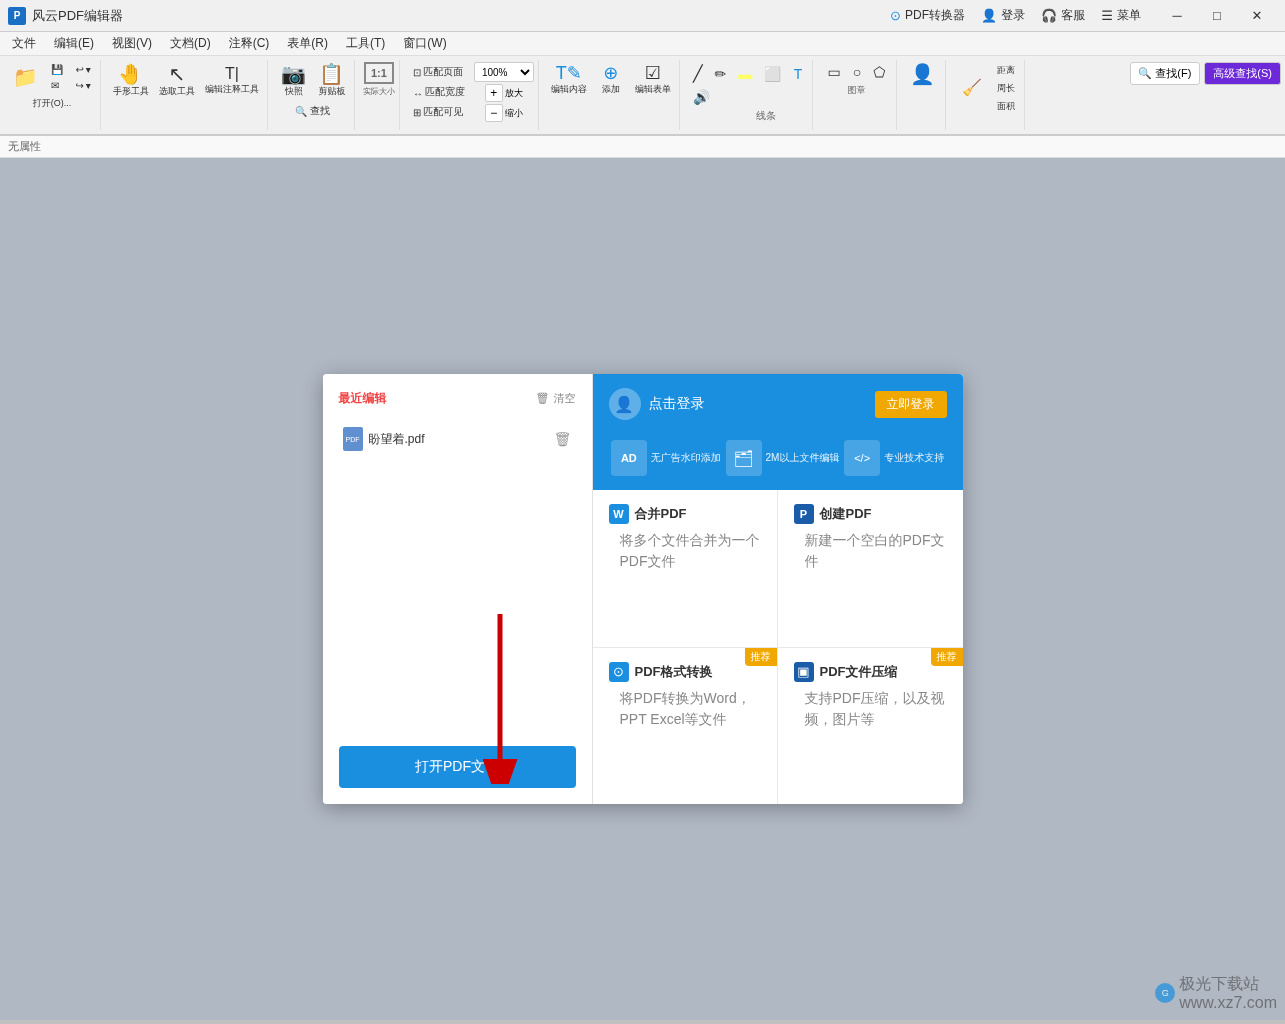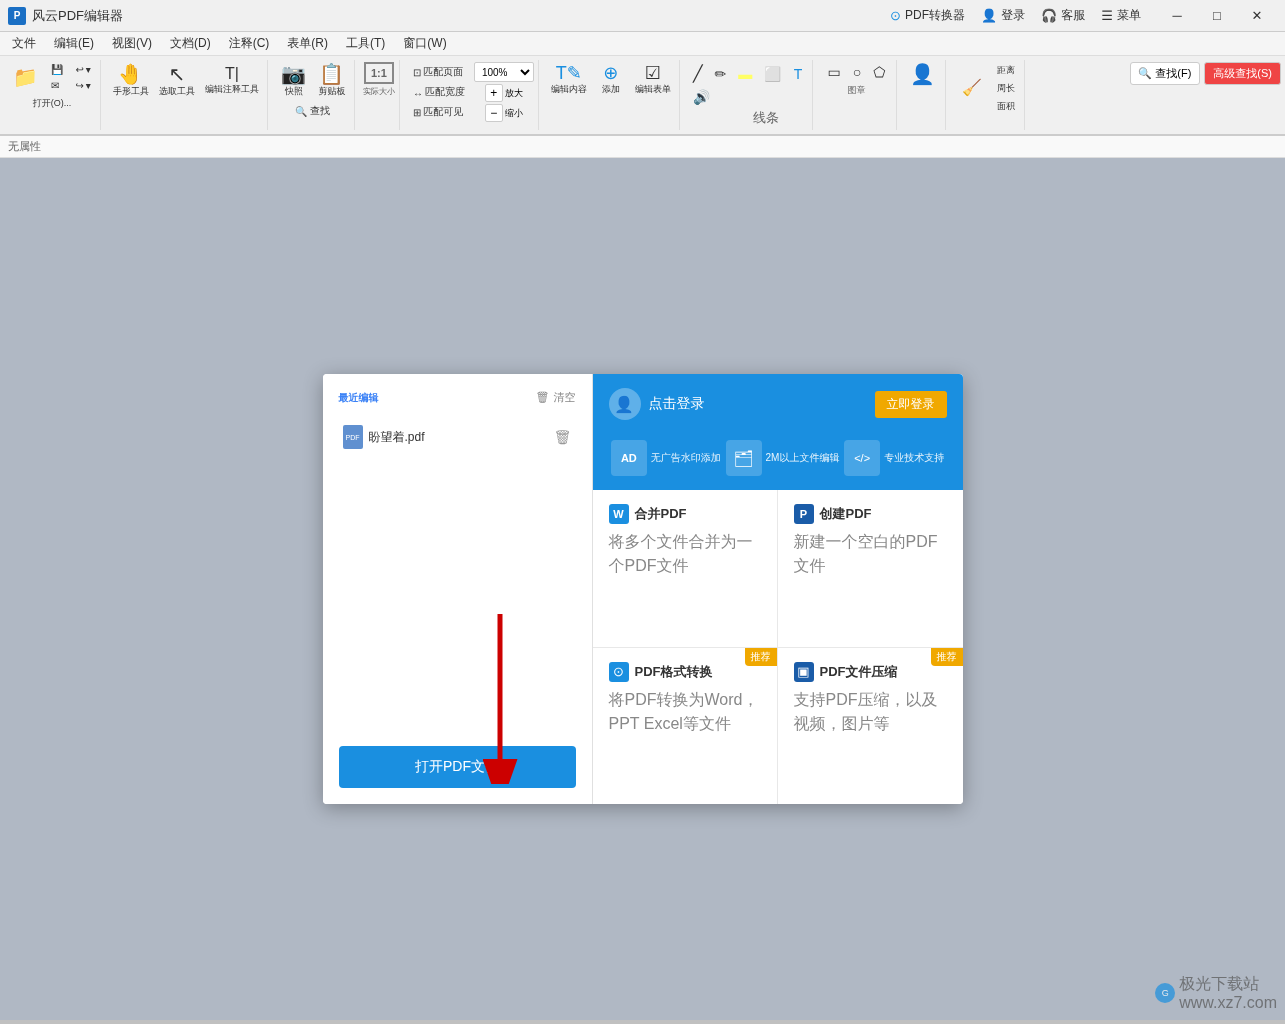--- a/index.html
+++ b/index.html
@@ -68,21 +68,21 @@
       color: #333;
       min-width: 36px;
     }
     .tb-icon-btn .icon-shape { font-size: 20px; line-height: 1; margin-bottom: 1px; }
     .tb-icon-btn .icon-label { font-size: 9px; text-align: center; white-space: nowrap; }
     .tb-row { display: flex; gap: 2px; align-items: center; }
     .tb-small-btn {
       display: flex; align-items: center; gap: 2px; cursor: pointer; padding: 2px 5px; border-radius: 3px; font-size: 10px; color: #333; white-space: nowrap;
     }
     .search-btn { display: flex; align-items: center; gap: 3px; padding: 3px 8px; border: 1px solid #ccc; background: white; border-radius: 3px; cursor: pointer; font-size: 11px; }
-    .adv-search-btn { display: flex; align-items: center; gap: 3px; padding: 3px 8px; border: 1px solid #ccc; background: #ef4444; border-radius: 3px; cursor: pointer; font-size: 11px; color: white; }
+    .adv-search-btn { display: flex; align-items: center; gap: 3px; padding: 3px 8px; border: 1px solid #ccc; background: #6d28d9; border-radius: 3px; cursor: pointer; font-size: 11px; color: white; }
 
     
     #propbar {
       background: #f9f9f9;
       height: 22px;
       border-bottom: 1px solid #ddd;
       display: flex;
       align-items: center;
       padding: 0 8px;
       font-size: 11px;
@@ -119,21 +119,21 @@
       display: flex;
       flex-direction: column;
       padding: 16px;
     }
     #recent-header {
       display: flex;
       justify-content: space-between;
       align-items: center;
       margin-bottom: 12px;
     }
-    #recent-header .title { font-size: 10px; font-weight: bold; color: #3b82f6; }
+    #recent-header .title { font-size: 12px; font-weight: bold; color: #ef4444; }
     #recent-header .clear-btn { display: flex; align-items: center; gap: 4px; font-size: 11px; color: #888; cursor: pointer; }
     .file-item {
       display: flex;
       align-items: center;
       justify-content: space-between;
       padding: 8px 4px;
       cursor: pointer;
       border-radius: 3px;
     }
     .file-item .file-left { display: flex; align-items: center; gap: 6px; }
@@ -210,21 +210,21 @@
       cursor: pointer;
       position: relative;
     }
     .service-card:nth-child(2n) { border-right: none; }
     .service-card:nth-child(3), .service-card:nth-child(4) { border-bottom: none; }
     .service-card-header { display: flex; align-items: center; gap: 6px; margin-bottom: 6px; }
     .service-icon { width: 20px; height: 20px; border-radius: 3px; display: flex; align-items: center; justify-content: center; font-size: 12px; color: white; }
     .service-icon.blue { background: #1a8fe0; }
     .service-icon.dark-blue { background: #1a5ca8; }
     .service-title { font-size: 13px; font-weight: bold; color: #333; text-align: center; }
-    .service-desc { font-size: 16px; color: #888; line-height: 1.5; }
+    .service-desc { font-size: 14px; color: #888; line-height: 1.5; margin-left: 11px; }
     .recommend-badge {
       position: absolute;
       top: 0;
       right: 0;
       background: #f0a800;
       color: white;
       font-size: 10px;
       padding: 2px 6px;
       border-radius: 0 0 0 4px;
     }
@@ -424,21 +424,21 @@
 
   <div class="toolbar-group" style="min-width:120px;">
     <div class="tb-row" style="flex-wrap:wrap;max-width:120px;">
       <div class="tb-small-btn" style="font-size:16px;">╱</div>
       <div class="tb-small-btn" style="font-size:14px;">✏</div>
       <div class="tb-small-btn" style="font-size:14px; color:#ff6;">▬</div>
       <div class="tb-small-btn" style="font-size:14px;">⬜</div>
       <div class="tb-small-btn" style="font-size:14px; color:#1a8fe0;">T</div>
       <div class="tb-small-btn" style="font-size:14px;">🔊</div>
     </div>
-    <div style="font-size:13px;color:#666;padding-left:36px;">线条</div>
+    <div style="font-size:10px;color:#666;padding-left:36px;">线条</div>
   </div>
 
   <div class="toolbar-group" style="min-width:80px;">
     <div class="tb-row" style="flex-wrap:wrap;max-width:80px;">
       <div class="tb-small-btn" style="font-size:14px;">▭</div>
       <div class="tb-small-btn" style="font-size:14px;">○</div>
       <div class="tb-small-btn" style="font-size:14px;">⬠</div>
     </div>
     <div style="font-size:9px;color:#666;">图章</div>
   </div>

